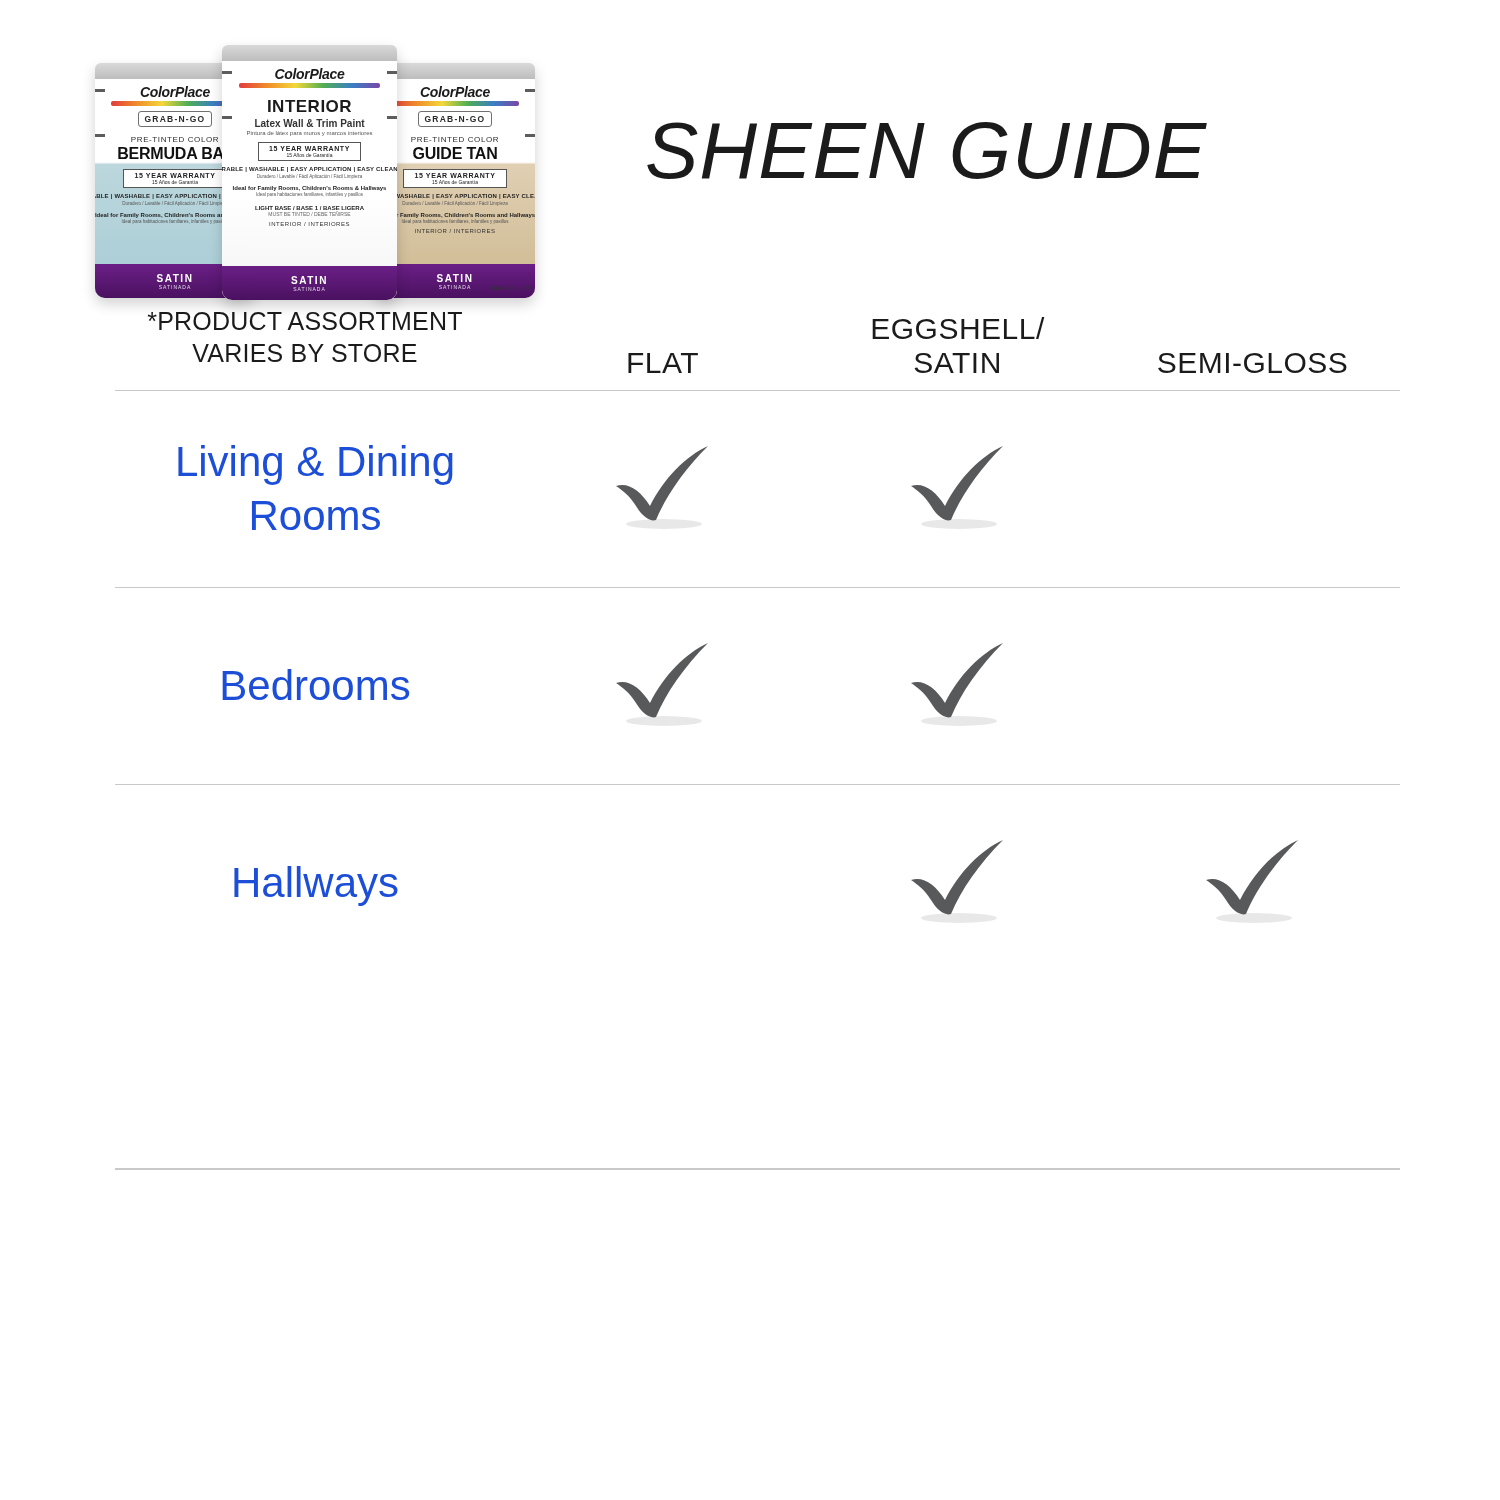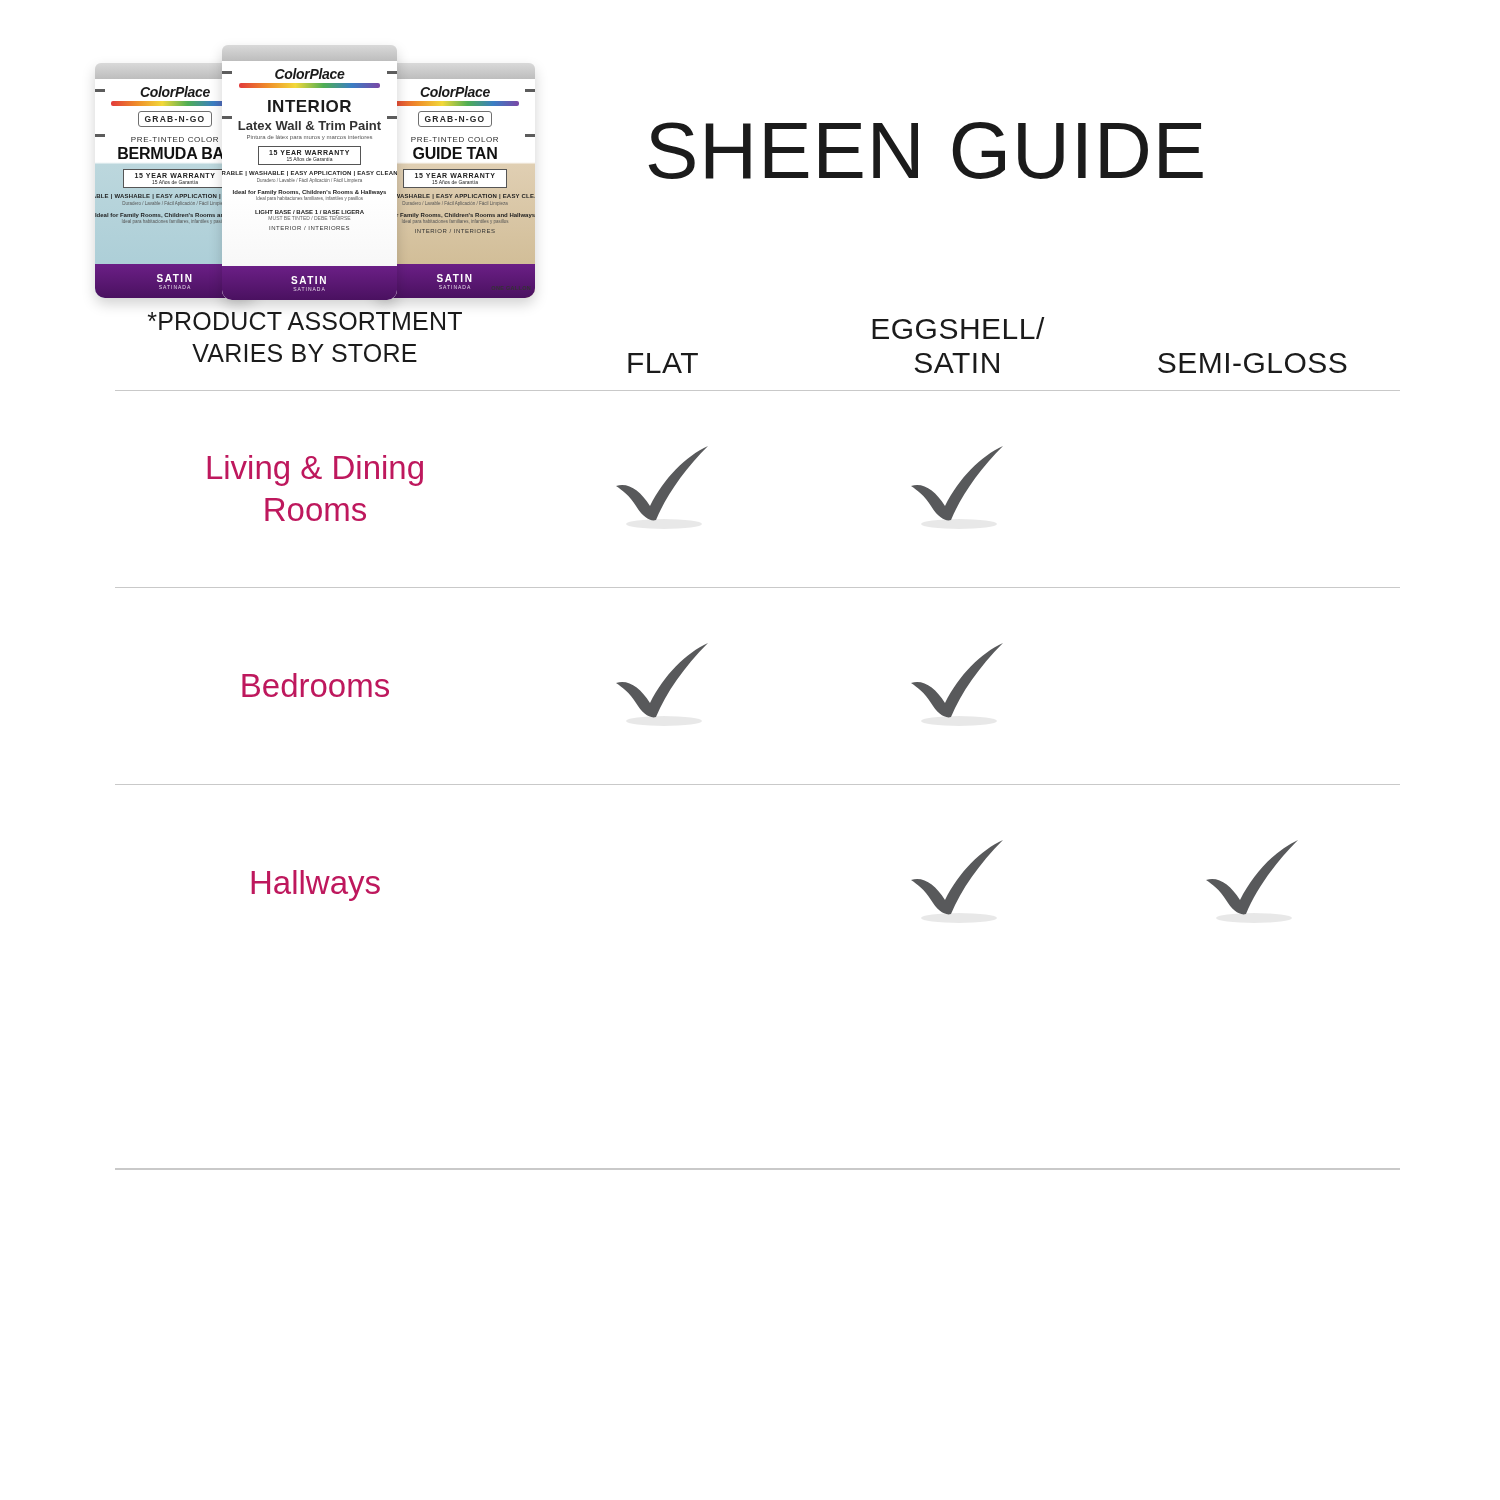--- a/index.html
+++ b/index.html
@@ -137,21 +137,21 @@
     white-space: nowrap;
     margin-bottom: 6px;
   }
   .interior-title {
     font-size: 17px;
     font-weight: bold;
     letter-spacing: 0.5px;
     margin-top: 4px;
   }
   .interior-sub {
-    font-size: 13px;
+    font-size: 10px;
     font-weight: bold;
     color: #333;
     margin-top: 1px;
   }
   .interior-sub2 {
     font-size: 6px;
     color: #555;
     margin-top: 1px;
     margin-bottom: 6px;
   }
@@ -258,20 +258,21 @@
   
   .sheen-title {
     position: absolute;
     left: 645px;
     top: 105px;
     font-size: 80px;
     letter-spacing: 1px;
     font-weight: 300;
     color: #1b1b1b;
     white-space: nowrap;
+    font-style: italic;
   }
 
   
   .guide-table {
     position: absolute;
     left: 115px;
     top: 255px;
     width: 1285px;
     border-collapse: collapse;
     table-layout: fixed;
@@ -295,23 +296,23 @@
     padding-bottom: 10px;
   }
   .guide-table thead th.room-head { }
 
   .guide-table tbody tr { border-top: 1.5px solid #c9c9c9; }
   .guide-table tbody td {
     height: 196px;
     text-align: center;
   }
   .guide-table tbody td.room {
-    font-size: 33px;
+    font-size: 42px;
     line-height: 1.28;
-    color: #be185d;
+    color: #1d4ed8;
     padding: 0 10px;
   }
   
   .vsep {
     border-left: 1.5px solid #c9c9c9;
   }
   .head-sep { border-left: 1.5px solid #c9c9c9; }
 
   .check {
     display: inline-block;

